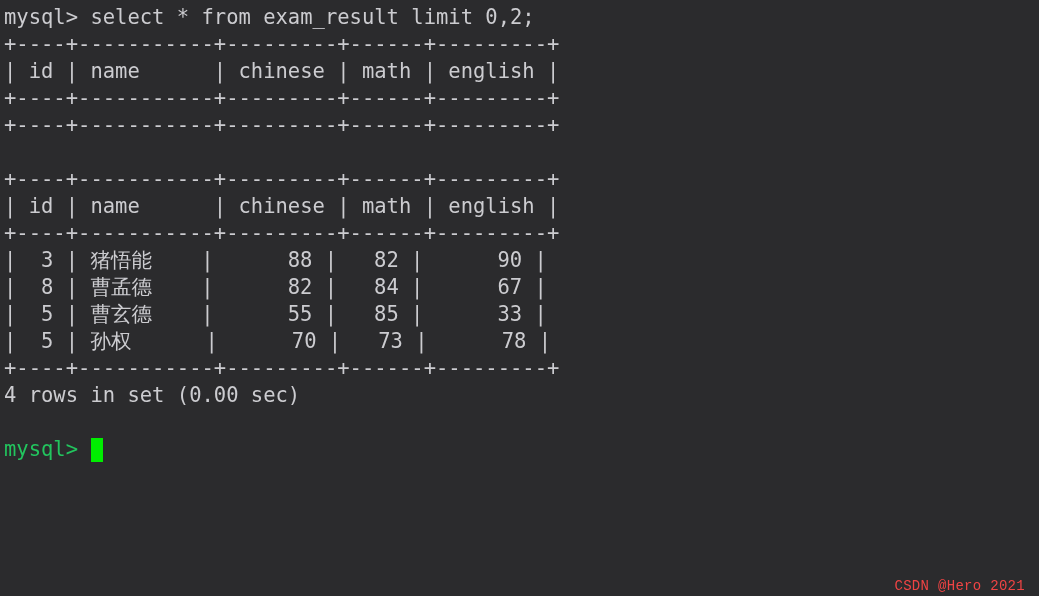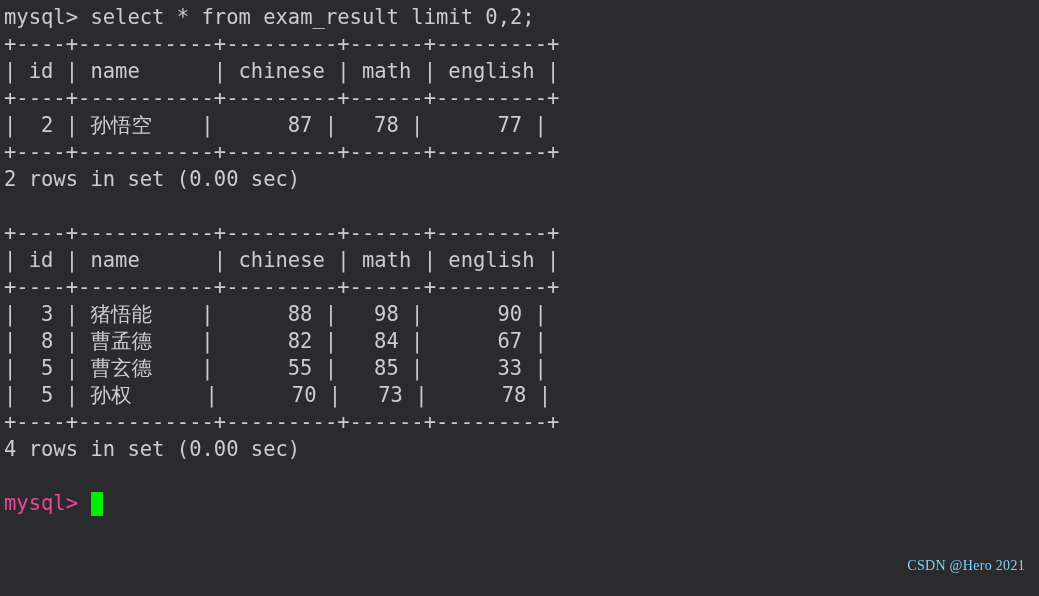--- a/index.html
+++ b/index.html
@@ -35,61 +35,59 @@
     color: transparent;
   }
   .prompt-line {
     display: flex;
     align-items: center;
     height: 27px;
   }
   .prompt-text {
     font-size: 20.5px;
     line-height: 27px;
-    color: #ec4899;
+    color: #22c55e;
     white-space: pre;
     font-family: "DejaVu Sans Mono", "Liberation Mono", monospace;
   }
   .cursor {
     display: inline-block;
     width: 12px;
     height: 24px;
     background: #00ee00;
     margin-left: 1px;
     vertical-align: middle;
   }
   .watermark {
     position: absolute;
     right: 14px;
-    bottom: 22px;
-    font-family: Liberation Serif, serif;
+    bottom: 2px;
+    font-family: Liberation Mono, monospace;
     font-size: 14px;
-    color: #7dd3fc;
+    color: #ef4444;
     letter-spacing: 0.3px;
     white-space: pre;
   }
 </style>
 </head>
 <body>
 
 <div id="terminal">
 
   <div class="line">mysql&gt; select * from exam_result limit 0,2;</div>
   <div class="line">+----+-----------+---------+------+---------+</div>
   <div class="line">| id | name      | chinese | math | english |</div>
   <div class="line">+----+-----------+---------+------+---------+</div>
-  <div class="line">|  2 | 孙悟空    |      87 |   78 |      77 |</div>
   <div class="line">+----+-----------+---------+------+---------+</div>
-  <div class="line">2 rows in set (0.00 sec)</div>
   <div class="line blank"> </div>
 
   <div class="line">+----+-----------+---------+------+---------+</div>
   <div class="line">| id | name      | chinese | math | english |</div>
   <div class="line">+----+-----------+---------+------+---------+</div>
-  <div class="line">|  3 | 猪悟能    |      88 |   98 |      90 |</div>
+  <div class="line">|  3 | 猪悟能    |      88 |   82 |      90 |</div>
   <div class="line">|  8 | 曹孟德    |      82 |   84 |      67 |</div>
   <div class="line">|  5 | 曹玄德    |      55 |   85 |      33 |</div>
   <div class="line">|  5 | 孙权      |      70 |   73 |      78 |</div>
   <div class="line">+----+-----------+---------+------+---------+</div>
   <div class="line">4 rows in set (0.00 sec)</div>
   <div class="line blank"> </div>
 
   <div class="prompt-line">
     <span class="prompt-text">mysql&gt; </span>
     <span class="cursor"></span>

